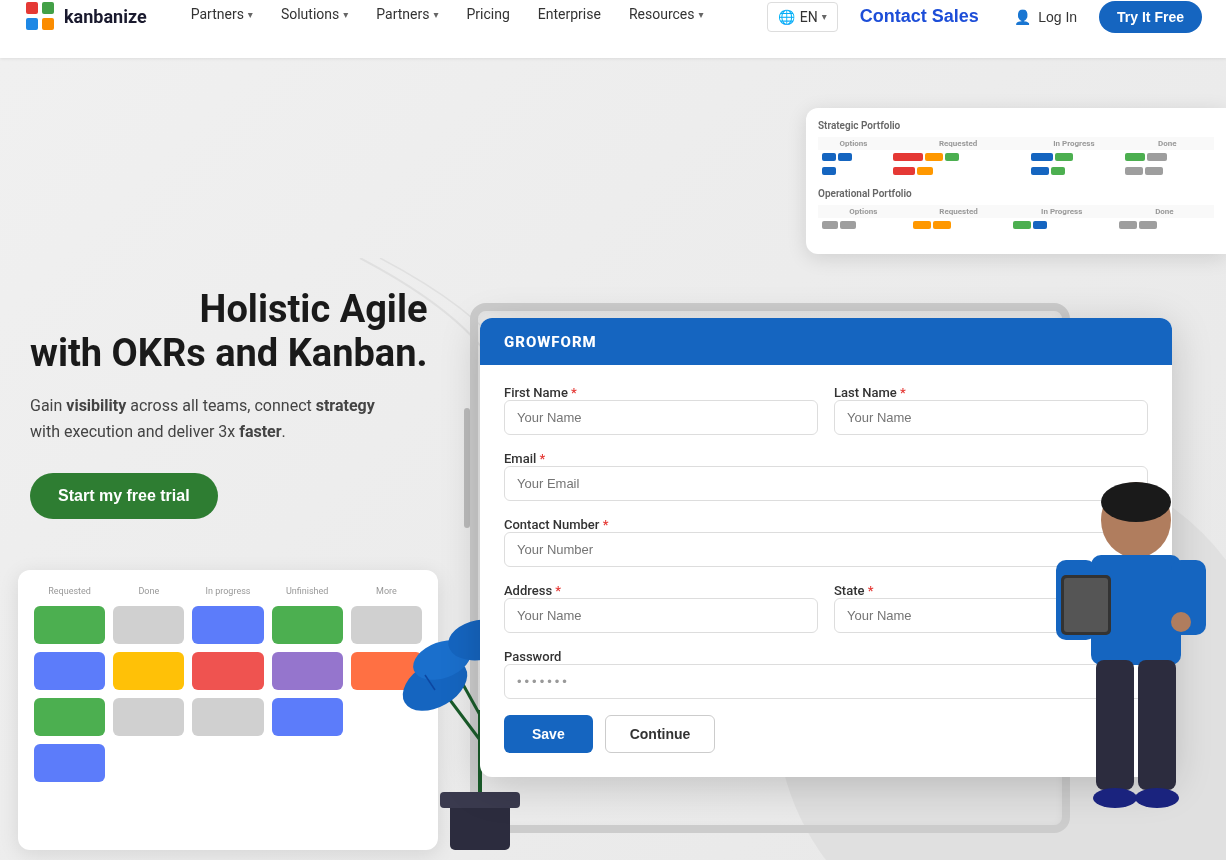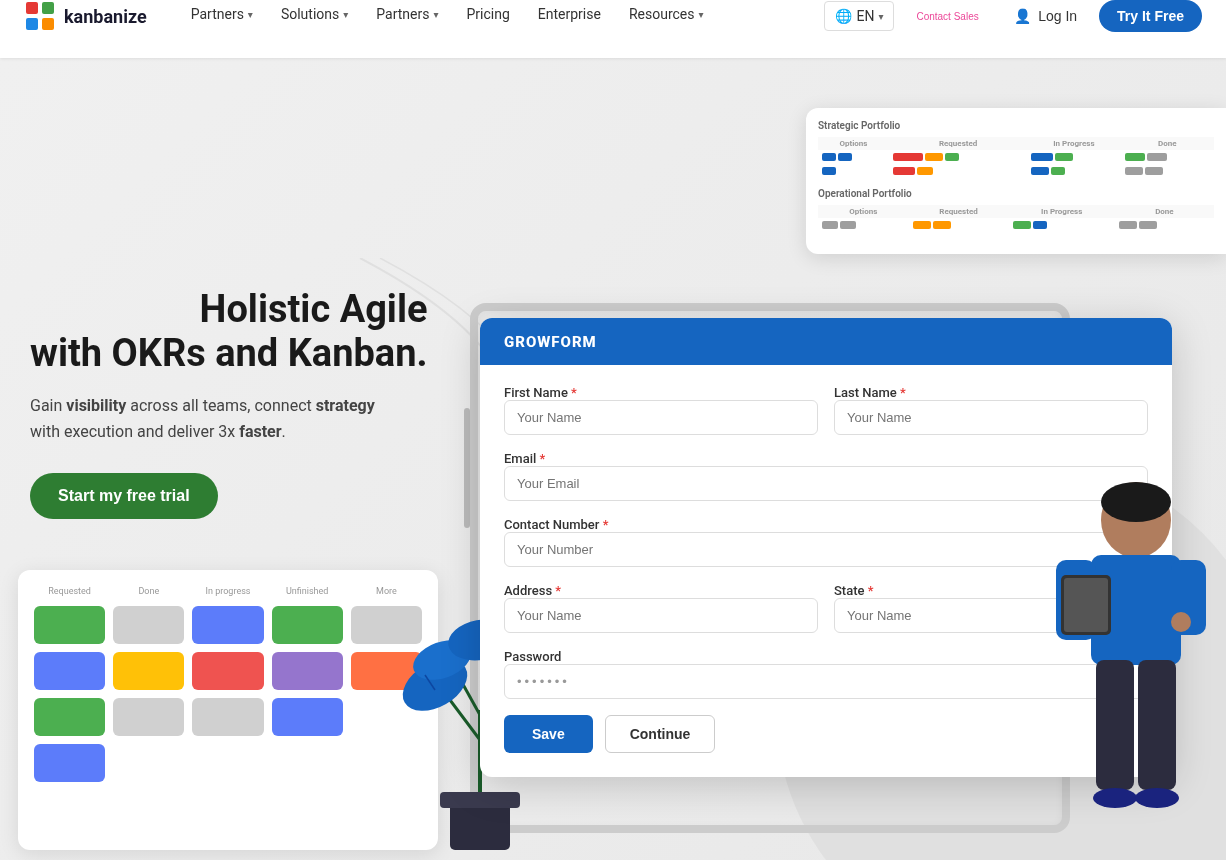--- a/index.html
+++ b/index.html
@@ -67,23 +67,23 @@
       gap: 4px;
       padding: 6px 10px;
       font-size: 14px;
       color: #333;
       cursor: pointer;
       border-radius: 4px;
       border: 1px solid #ddd;
     }
     .contact-btn {
       padding: 6px 14px;
-      font-size: 10px;
-      font-weight: 400;
-      color: #ec4899;
+      font-size: 18px;
+      font-weight: 700;
+      color: #1d4ed8;
       cursor: pointer;
       background: transparent;
       border: none;
     }
     .login-btn {
       display: flex;
       align-items: center;
       gap: 6px;
       padding: 6px 14px;
       font-size: 14px;

